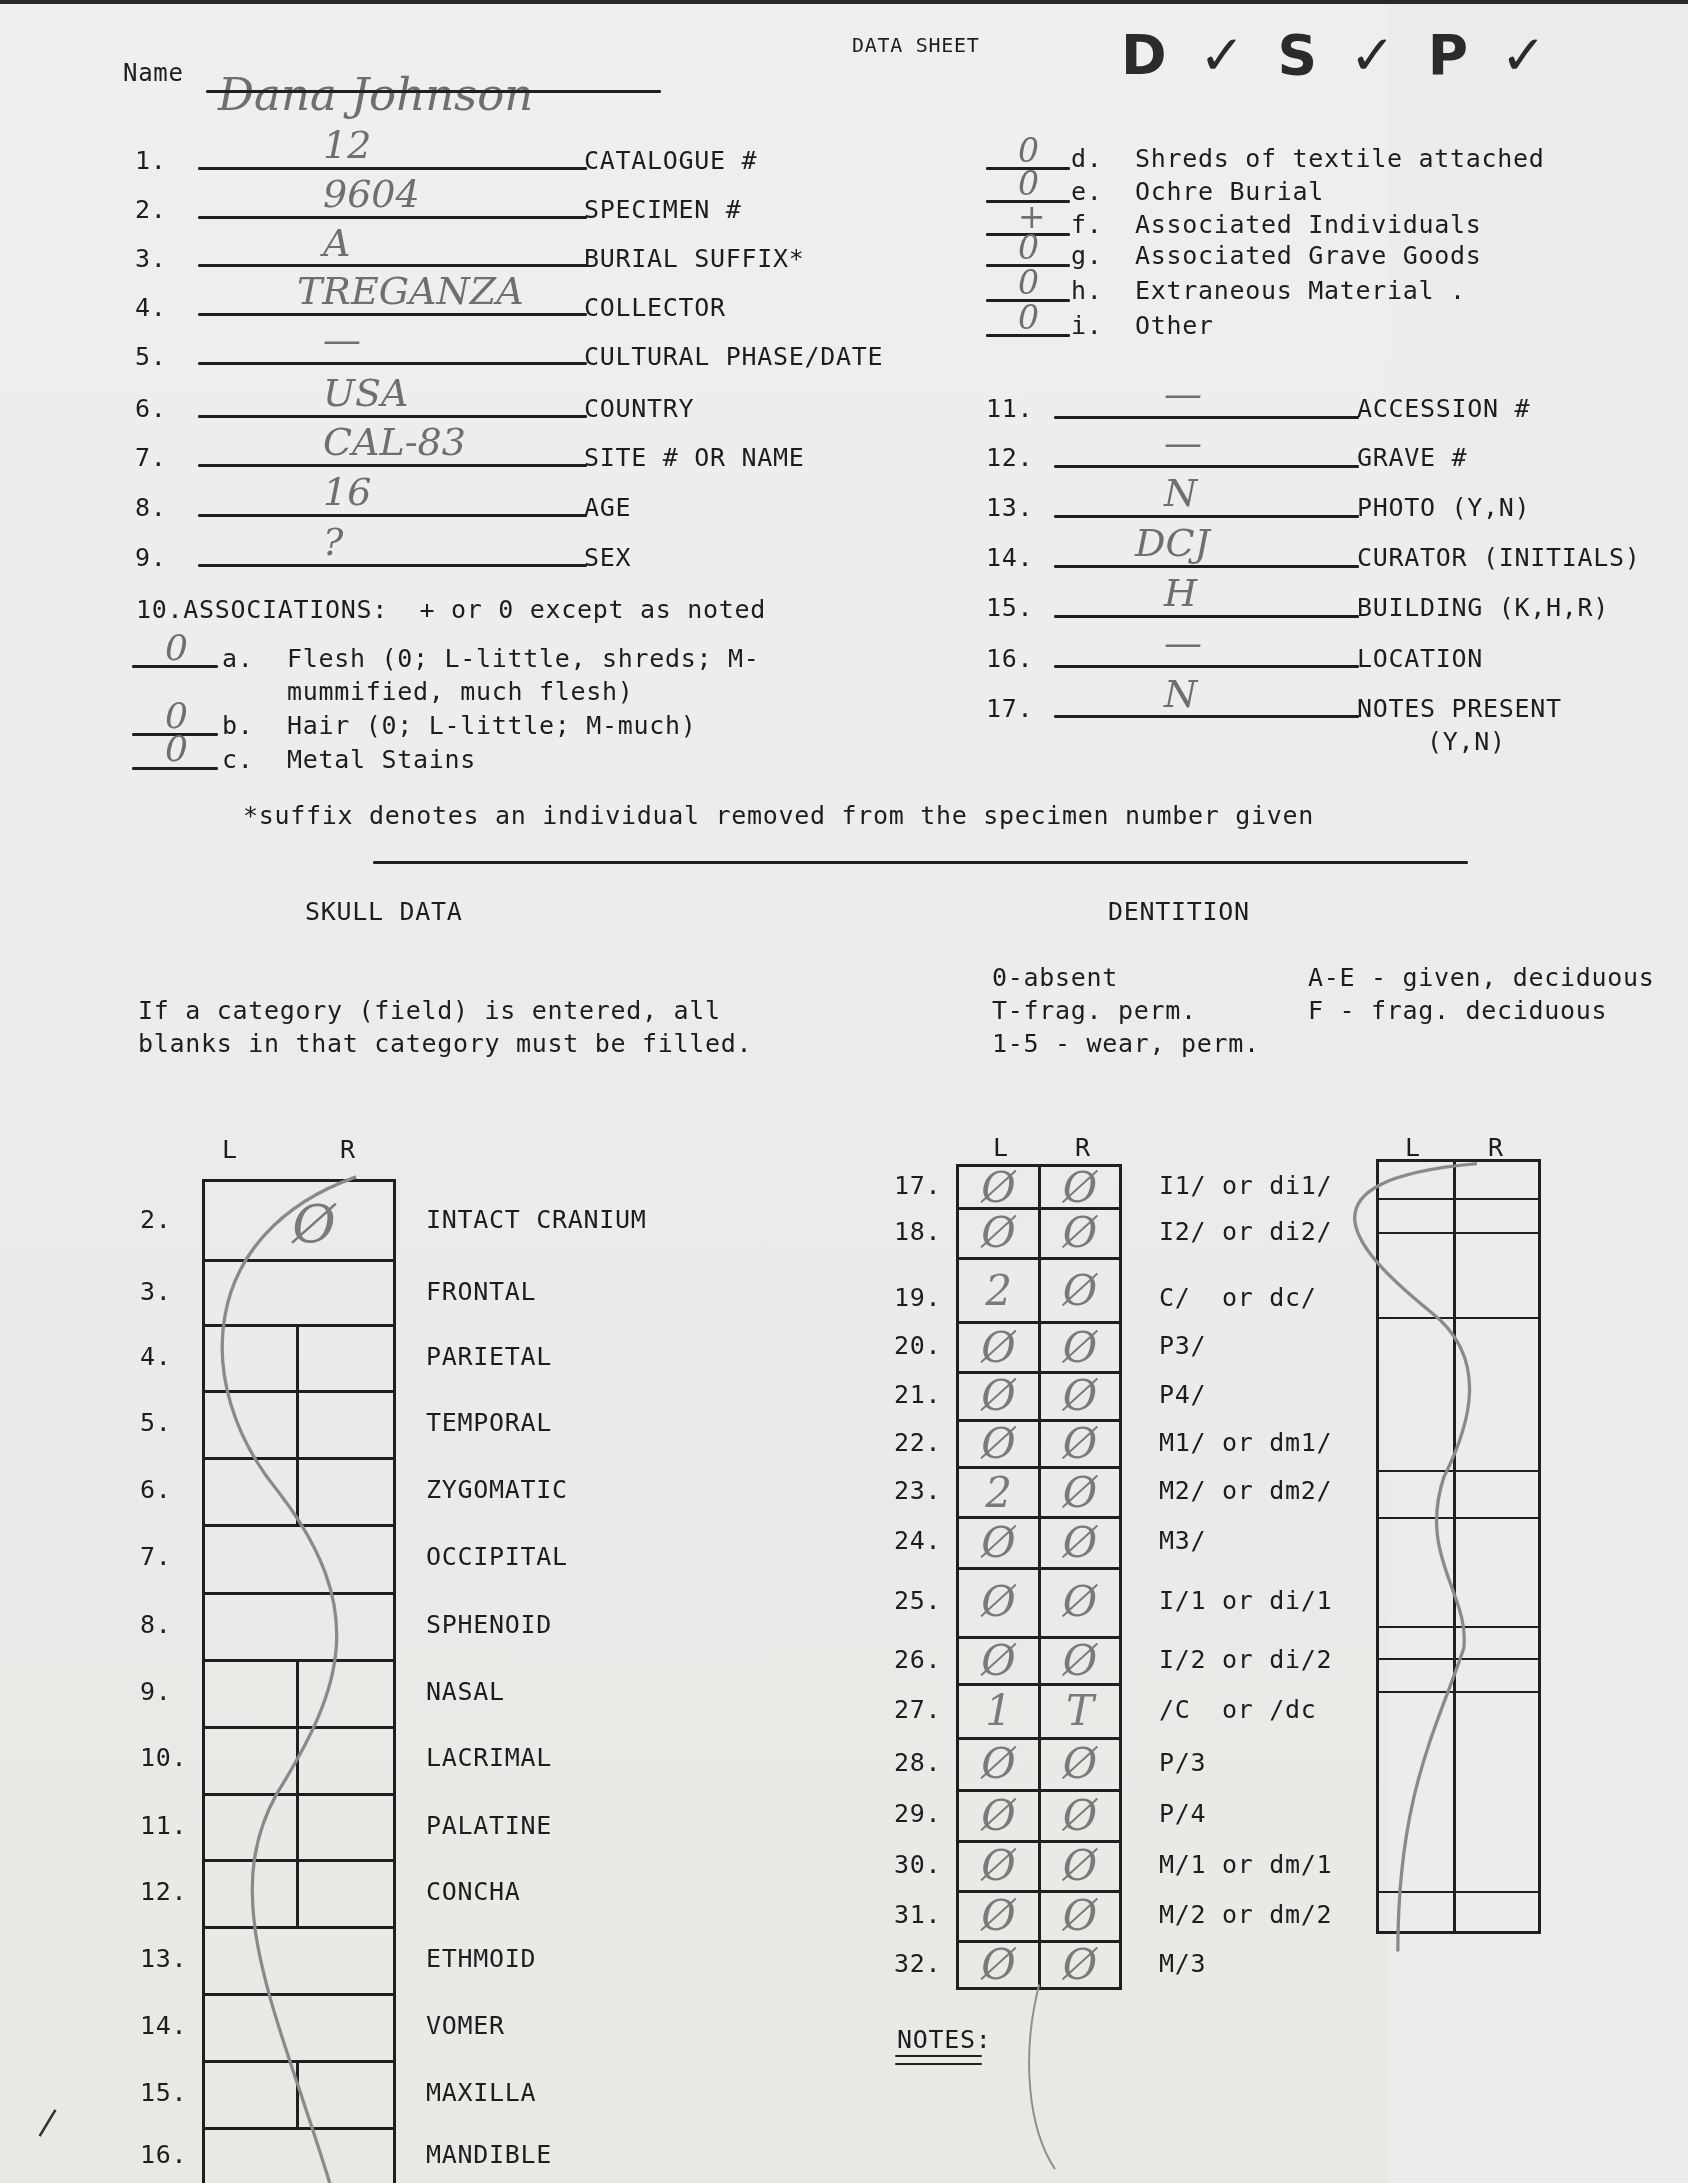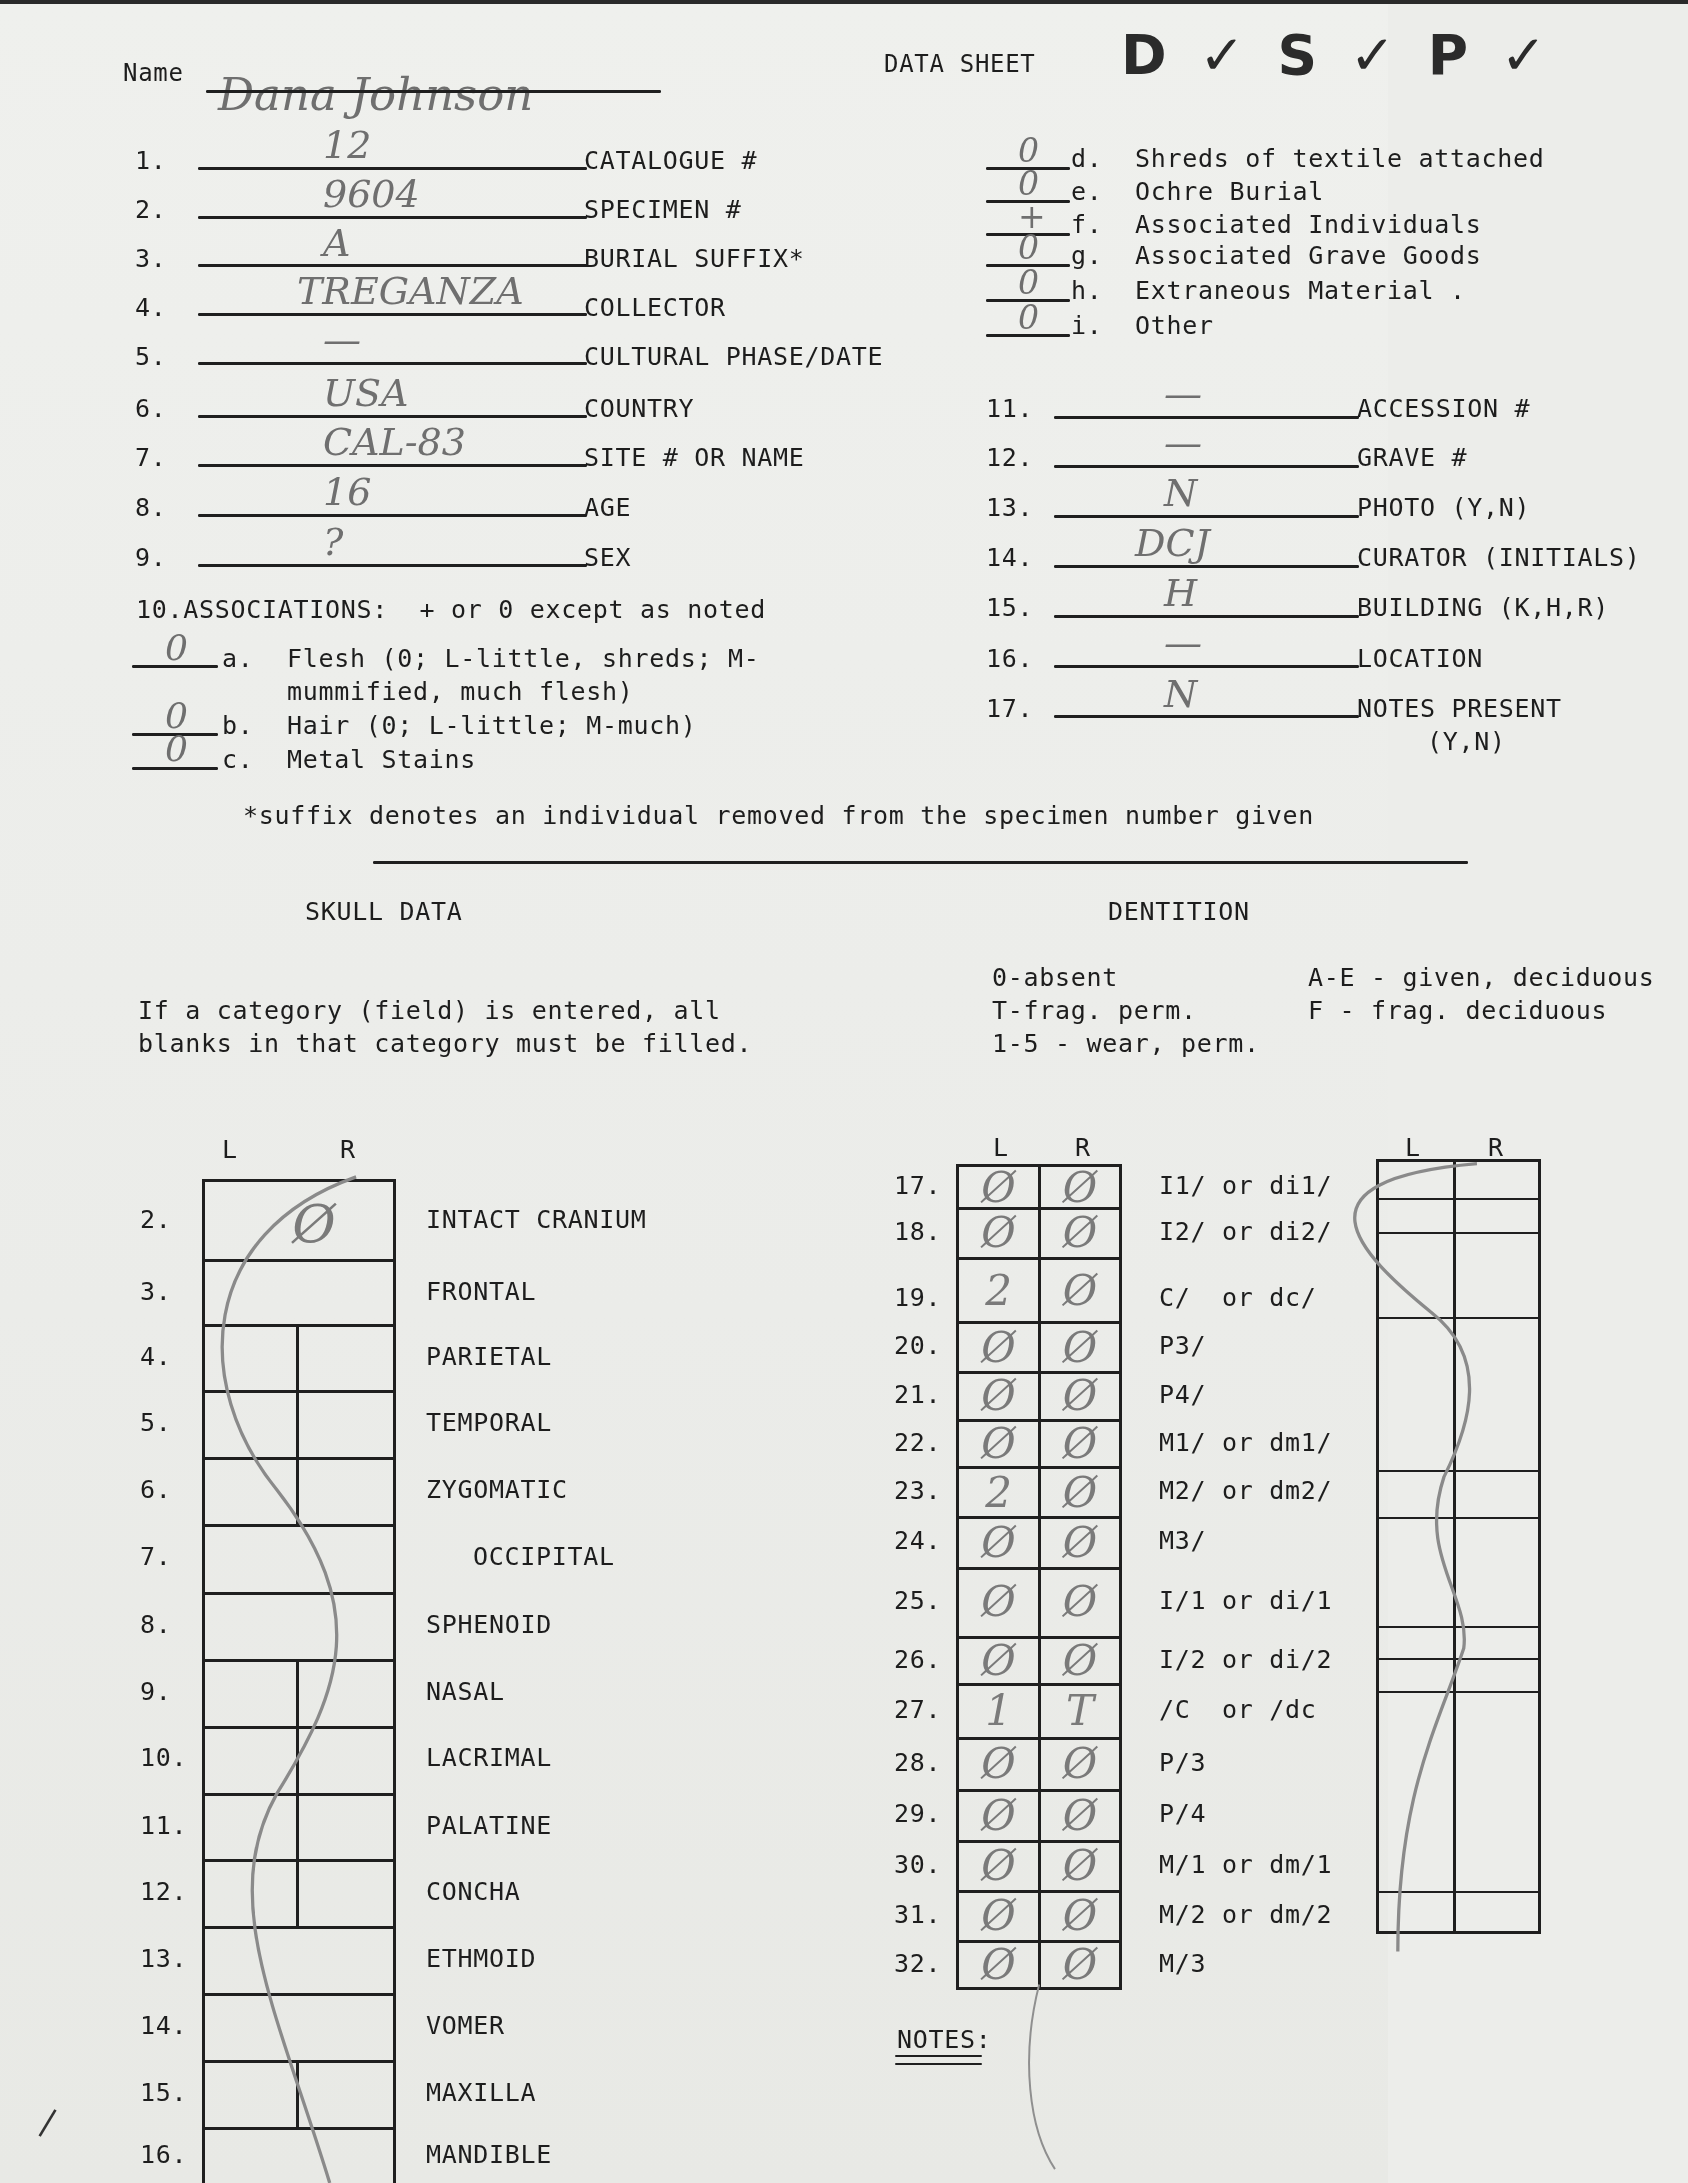--- a/index.html
+++ b/index.html
@@ -22,21 +22,21 @@
 </style>
 </head>
 <body>
 
 <div class="page">
   <div class="topedge"></div>
 
   <div class="t" style="left:123px;top:61px;font-size:24px;">Name</div>
   <div class="hw" style="left:218px;top:36px;font-size:45px;margin-top:36px;">Dana Johnson</div>
   <div class="line" style="left:206px;top:90px;width:455px;height:2.6px;"></div>
-  <div class="t" style="left:852px;top:52px;font-size:24px;margin-left:32px;">DATA SHEET</div>
+  <div class="t" style="left:852px;top:35px;font-size:20px;">DATA SHEET</div>
   <div class="hw hwdark" style="left:1121px;top:28px;font-size:55px;letter-spacing:6.6px;">D ✓ S ✓ P ✓</div>
 
   <div id="left-fields">
       <div class="t" style="left:135px;top:148px;">1.</div>
       <div class="line" style="left:198px;top:167px;width:389px;"></div>
       <div class="hw" style="left:323px;top:126px;">12</div>
       <div class="t" style="left:584px;top:148px;">CATALOGUE #</div>
       <div class="t" style="left:135px;top:197px;">2.</div>
       <div class="line" style="left:198px;top:216px;width:389px;"></div>
       <div class="hw" style="left:323px;top:175px;">9604</div>
@@ -213,21 +213,21 @@
       <div class="t" style="left:426px;top:1207px;">INTACT CRANIUM</div>
       <div class="t" style="left:140px;top:1279px;">3.</div>
       <div class="t" style="left:426px;top:1279px;">FRONTAL</div>
       <div class="t" style="left:140px;top:1344px;">4.</div>
       <div class="t" style="left:426px;top:1344px;">PARIETAL</div>
       <div class="t" style="left:140px;top:1410px;">5.</div>
       <div class="t" style="left:426px;top:1410px;">TEMPORAL</div>
       <div class="t" style="left:140px;top:1477px;">6.</div>
       <div class="t" style="left:426px;top:1477px;">ZYGOMATIC</div>
       <div class="t" style="left:140px;top:1544px;">7.</div>
-      <div class="t" style="left:426px;top:1544px;margin-left:47px;">OCCIPITAL</div>
+      <div class="t" style="left:426px;top:1544px;">OCCIPITAL</div>
       <div class="t" style="left:140px;top:1612px;">8.</div>
       <div class="t" style="left:426px;top:1612px;">SPHENOID</div>
       <div class="t" style="left:140px;top:1679px;">9.</div>
       <div class="t" style="left:426px;top:1679px;">NASAL</div>
       <div class="t" style="left:140px;top:1745px;">10.</div>
       <div class="t" style="left:426px;top:1745px;">LACRIMAL</div>
       <div class="t" style="left:140px;top:1813px;">11.</div>
       <div class="t" style="left:426px;top:1813px;">PALATINE</div>
       <div class="t" style="left:140px;top:1879px;">12.</div>
       <div class="t" style="left:426px;top:1879px;">CONCHA</div>

